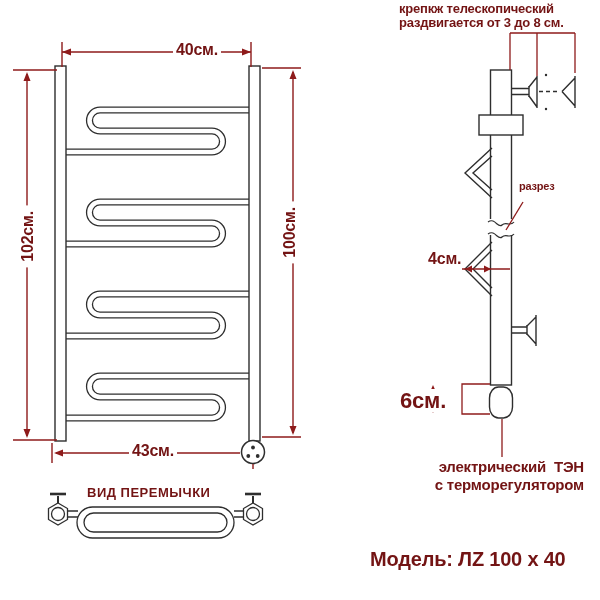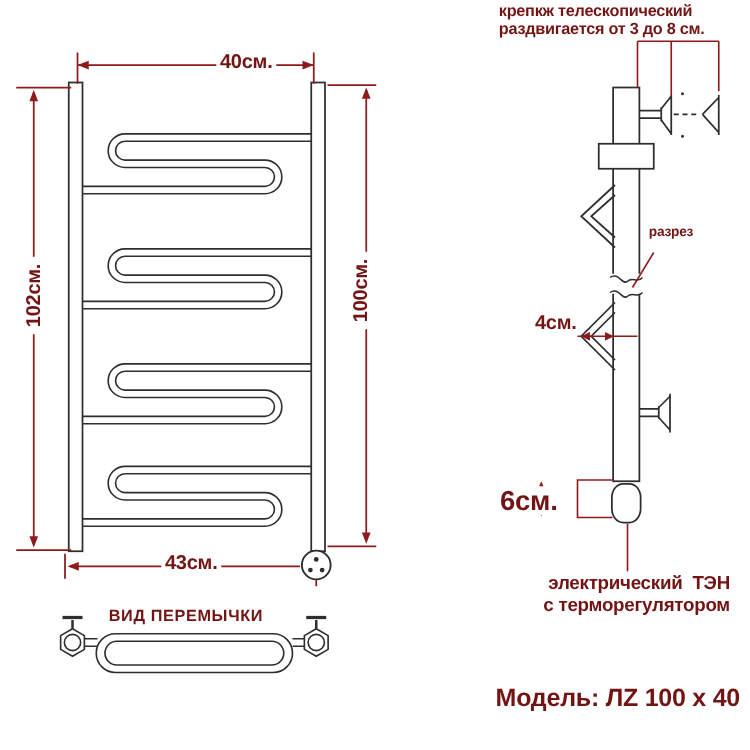--- a/index.html
+++ b/index.html
@@ -14,21 +14,21 @@
     letter-spacing:-0.2px;white-space:nowrap;
   }
   .dimtext{background:#ffffff;padding:0 3px;font-size:16px;}
   .rot{transform:rotate(-90deg);text-align:center;}
   .note-top{font-size:13px;}
   .note-heater{font-size:15px;text-align:right;white-space:pre;}
   .section{font-size:11px;}
   .small-dim{font-size:16px;}
   .big-dim{font-size:22px;}
   .crossbar-title{font-size:13px;letter-spacing:0.5px;}
-  .model{font-size:20px;text-align:right;}
+  .model{font-size:20px;text-align:left;}
 </style>
 </head>
 <body>
 
 <div class="stage">
 
 <svg width="600" height="600" viewBox="0 0 600 600">
 
   <g fill="none" stroke="#2e2e2e" stroke-width="1.4">
 

